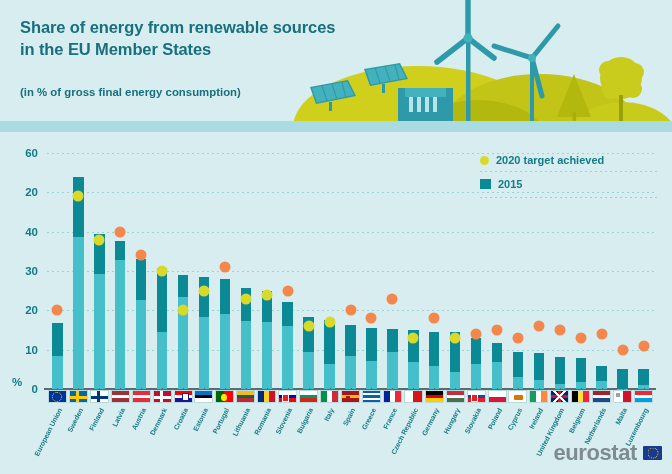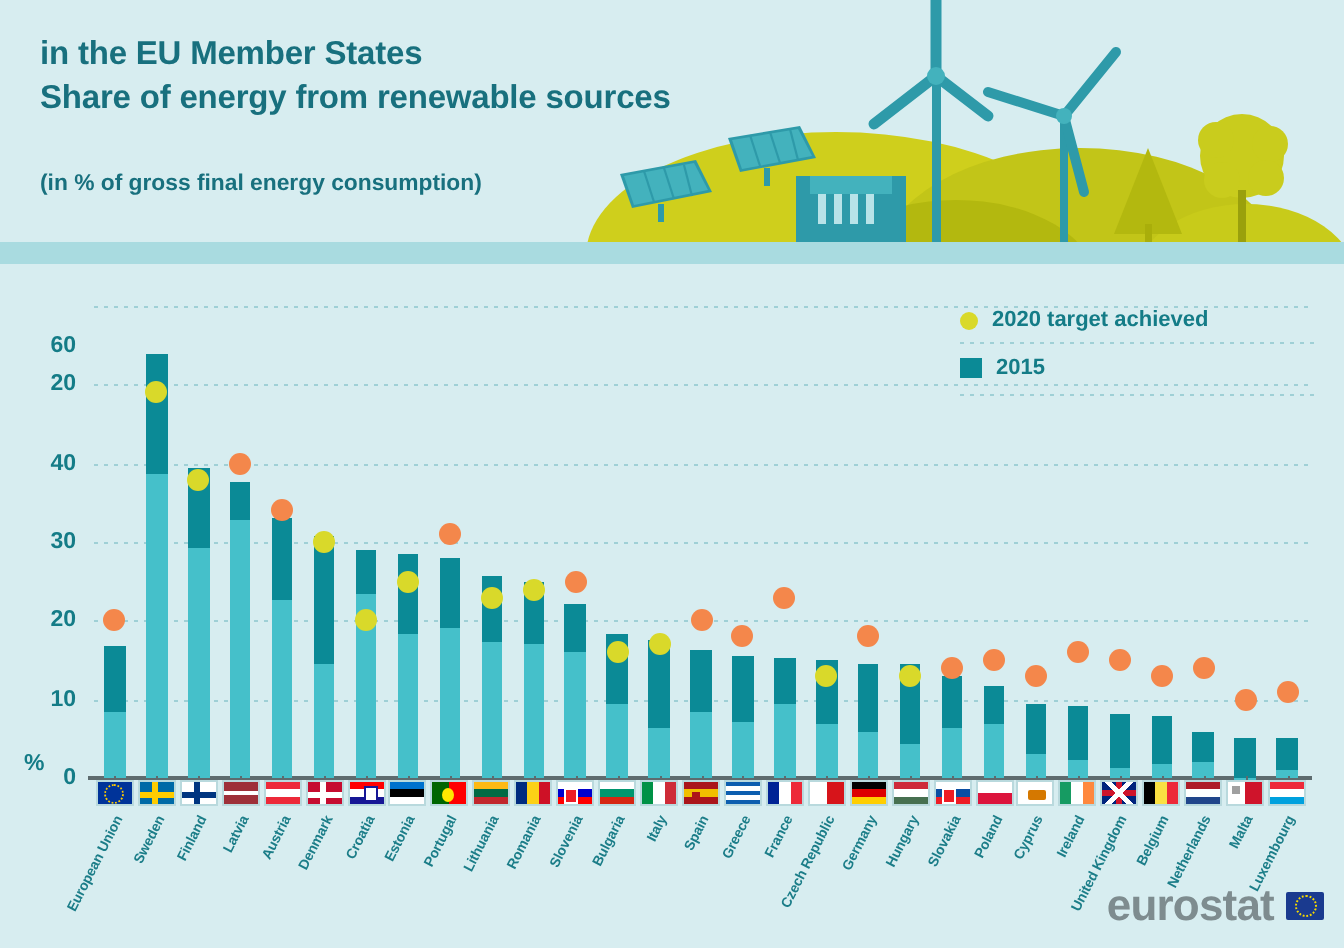--- a/index.html
+++ b/index.html
@@ -147,37 +147,37 @@
         <circle cx="343" cy="78" r="21" fill="#c9cc1d"></circle>
         <circle cx="330" cy="70" r="9" fill="#c9cc1d"></circle>
         <circle cx="357" cy="72" r="9" fill="#c9cc1d"></circle>
         <circle cx="333" cy="90" r="9" fill="#c9cc1d"></circle>
         <circle cx="355" cy="89" r="9" fill="#c9cc1d"></circle>
         <rect x="341" y="95" width="4" height="26" fill="#9aa00c"></rect>
       </g>
     </svg>
 
     <div class="title">
+      <div>Share of energy from renewable sources</div>
       <div>in the EU Member States</div>
-      <div>Share of energy from renewable sources</div>
     </div>
     <div class="subtitle">(in % of gross final energy consumption)</div>
   </div>
   <div class="hdr-band"></div>
 
   <div class="chart">
 
     <div class="ylabels" id="ylabels">
         <div class="ylab" style="top: 257px;">0</div>
         <div class="ylab" style="top: 217.667px;">10</div>
         <div class="ylab" style="top: 178.333px;">20</div>
         <div class="ylab" style="top: 139px;">30</div>
         <div class="ylab" style="top: 99.6667px;">40</div>
         <div class="ylab" style="top: 60.3333px;">20</div>
-        <div class="ylab" style="top: 21px; margin-top: 20px;">60</div>
+        <div class="ylab" style="top: 21px;">60</div>
       </div>
     <div class="pct">%</div>
 
     <div class="plot" id="gridlines">
         <div class="gridline" style="top: 196.667px;"></div>
         <div class="gridline" style="top: 157.333px;"></div>
         <div class="gridline" style="top: 118px;"></div>
         <div class="gridline" style="top: 78.6667px;"></div>
         <div class="gridline" style="top: 39.3333px;"></div>
         <div class="gridline" style="top: 0px;"></div>

